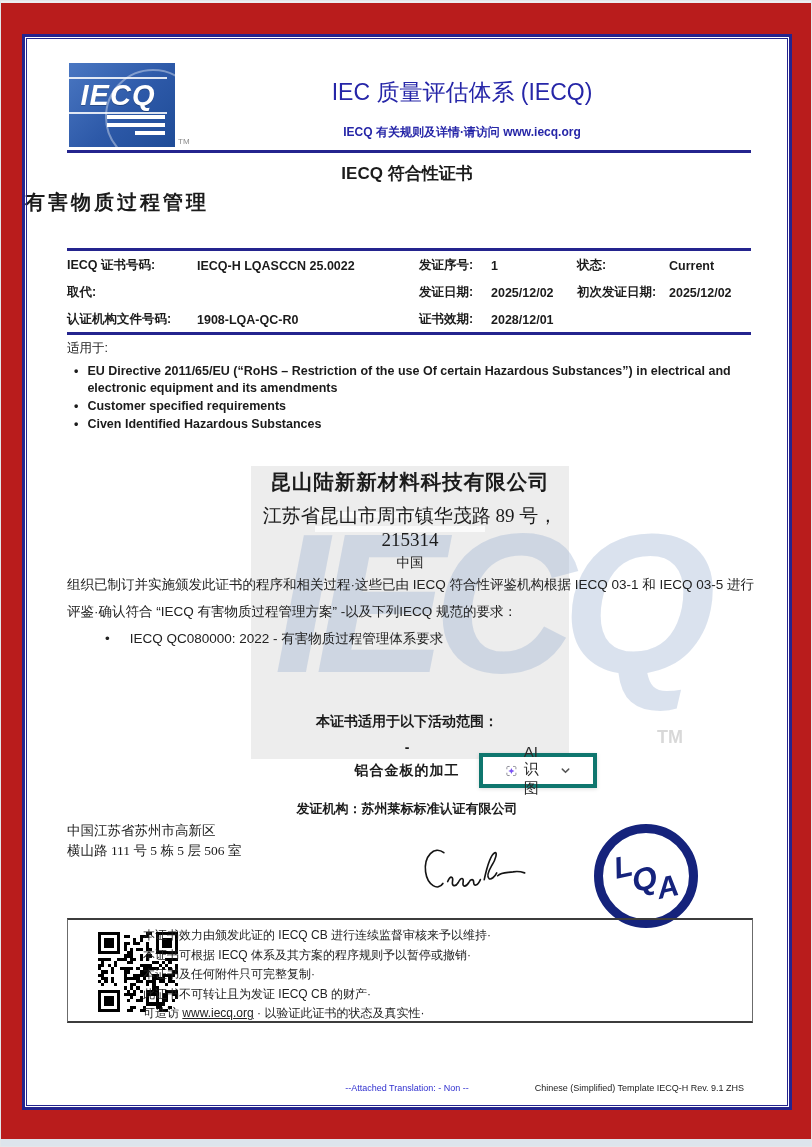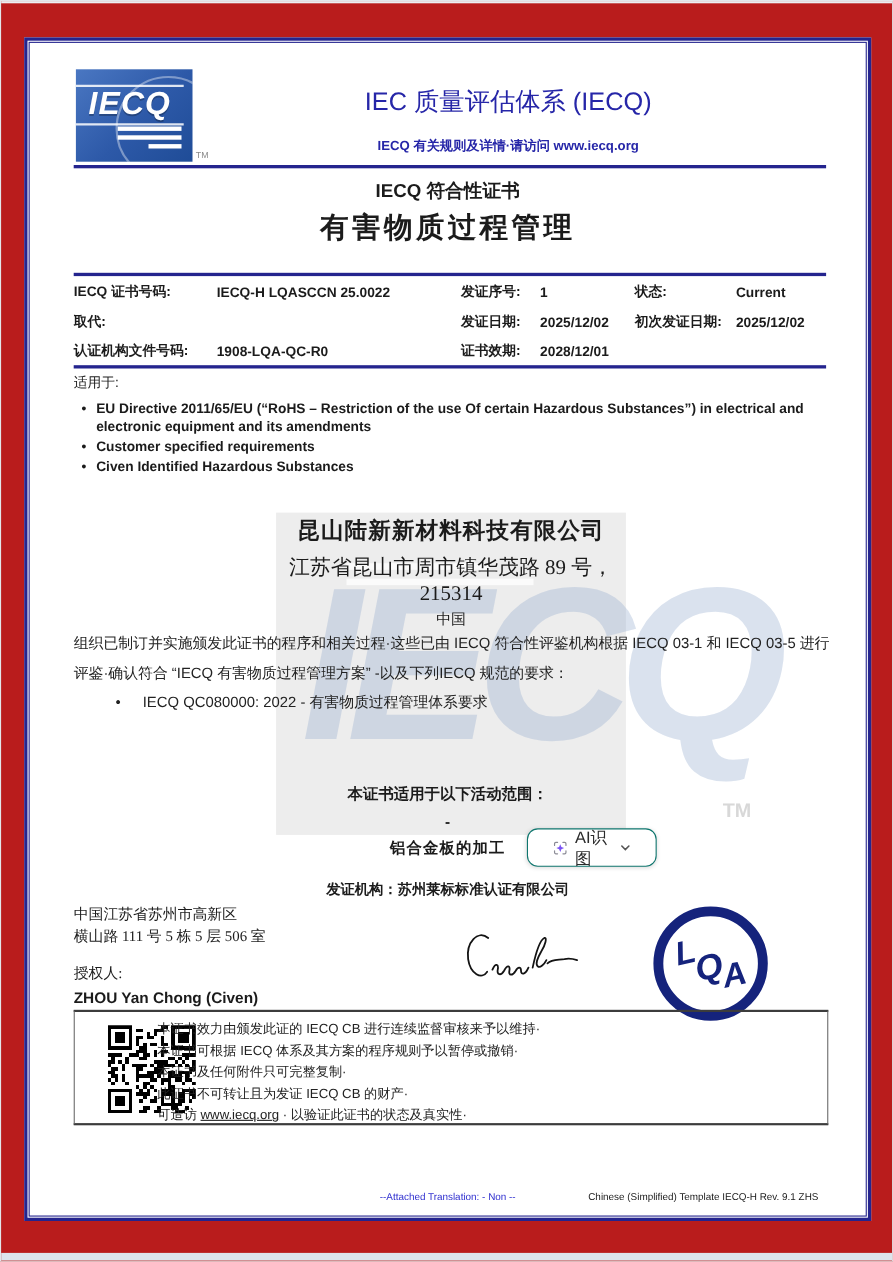--- a/index.html
+++ b/index.html
@@ -30,21 +30,21 @@
   .logo-bars i{display:block;height:4px;background:#fff;}
   .logo-bars i:nth-child(1){width:58px;}
   .logo-bars i:nth-child(2){width:58px;}
   .logo-bars i:nth-child(3){width:30px;}
   .logo-tm{left:153px;top:100px;font-size:8px;color:#8a8a8a;}
   .hdr-title{left:157px;top:40px;width:560px;text-align:center;font-size:23px;color:var(--title-blue);}
   .hdr-sub{left:157px;top:87px;width:560px;text-align:center;font-size:12px;font-weight:bold;color:var(--title-blue);}
   .hr-navy{height:3px;background:var(--navy);}
   .hr1{left:42px;top:113px;width:684px;}
   .doc-type{left:0;right:0;top:125px;text-align:center;font-size:17px;font-weight:bold;}
-  .doc-title{left:0;right:0;top:152px;text-align:center;font-size:26px;font-weight:bold;letter-spacing:3px;}
+  .doc-title{left:0;right:0;top:152px;font-size:20px;font-weight:bold;letter-spacing:3px;}
   .hr2{left:42px;top:211px;width:684px;}
 
   
   .info-table{left:42px;top:215px;width:700px;font-size:12.5px;font-weight:bold;}
   .info-row{display:grid;grid-template-columns:130px 222px 72px 86px 92px 1fr;height:27px;align-items:center;}
   .hr3{left:42px;top:295px;width:684px;}
 
   
   .applicable{left:42px;top:303px;width:694px;font-size:12.5px;}
   .app-label{margin-bottom:6px;}
@@ -66,21 +66,21 @@
 
   .statement{left:42px;top:534px;width:692px;font-size:13.5px;line-height:27px;color:#222;z-index:2;}
   .stmt-bullet{display:flex;gap:20px;padding-left:38px;}
 
   .scope{left:0;right:0;top:640px;text-align:center;z-index:2;font-weight:bold;font-size:14px;margin-top:36px;}
   .scope-dash{margin-top:8px;font-weight:bold;}
   .scope-act{margin-top:7px;letter-spacing:1px;}
 
   
   .ai-btn{left:454px;top:716px;width:118px;height:35px;box-sizing:border-box;z-index:5;
-          background:#fff;border:1px solid #0f766e;border-radius:10px;
+          background:#fff;border:4px solid #0f766e;border-radius:0;
           box-shadow:0 1px 4px rgba(0,0,0,.14);display:flex;align-items:center;gap:6px;
           padding:0 22px;cursor:pointer;}
   .ai-label{font-size:15px;color:#2b2b2b;}
   .ai-chevron{margin-left:2px;display:flex;align-items:center;}
 
   
   .issuer-line{left:0;right:0;top:763px;text-align:center;font-size:13px;font-weight:bold;z-index:2;}
   .issuer-addr{left:42px;top:784px;font-size:13.5px;line-height:20px;
                font-family:"Liberation Serif","DejaVu Serif",serif;}
   .auth{left:42px;top:839px;font-size:13.5px;}
@@ -217,24 +217,20 @@
         <svg width="11" height="11" viewBox="0 0 12 12">
             <path d="M2.5,4.5 L6,8 L9.5,4.5" fill="none" stroke="#555" stroke-width="1.6" stroke-linecap="round"></path>
           </svg>
       </span>
     </div>
 
     <div class="issuer-line">发证机构：苏州莱标标准认证有限公司</div>
     <div class="issuer-addr">
       <div>中国江苏省苏州市高新区</div>
       <div>横山路 111 号 5 栋 5 层 506 室</div>
-    </div>
-    <div class="auth">
-      <div class="auth-label">授权人:</div>
-      <div class="auth-name">ZHOU Yan Chong (Civen)</div>
     </div>
 
     <svg class="signature" viewBox="0 0 130 72">
       <g fill="none" stroke="#141414" stroke-width="1.7" stroke-linecap="round">
         <path d="M30,18 C20,10 9,22 11,38 C13,52 24,58 29,50"></path>
         <path d="M34,48 c3,-7 6,-5 5,0 c-1,5 3,6 6,1 c3,-6 6,-5 5,0 c-1,5 3,5 6,0 c2,-4 5,-4 5,0 c0,4 4,4 7,-3"></path>
         <path d="M72,46 c3,-14 7,-26 11,-28 c3,-1 1,7 -3,13 c-4,7 -6,12 -3,14 c2,1.5 6,-2 8,-6"></path>
         <path d="M86,42 c4,-4 10,-3 16,-4 c5,-1 9,0 12,1"></path>
       </g>
     </svg>

